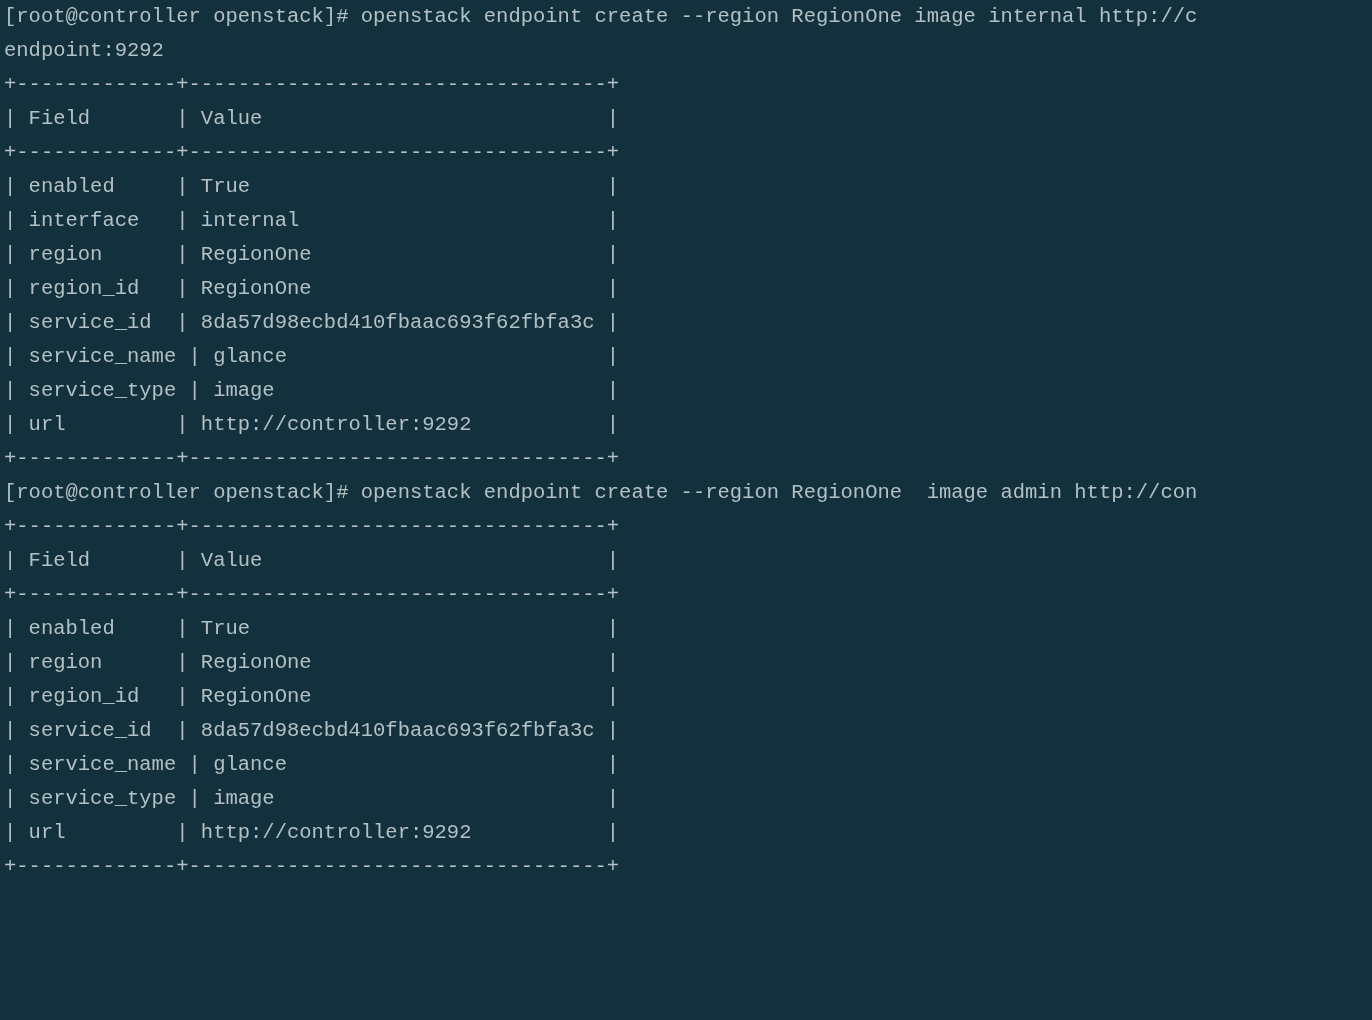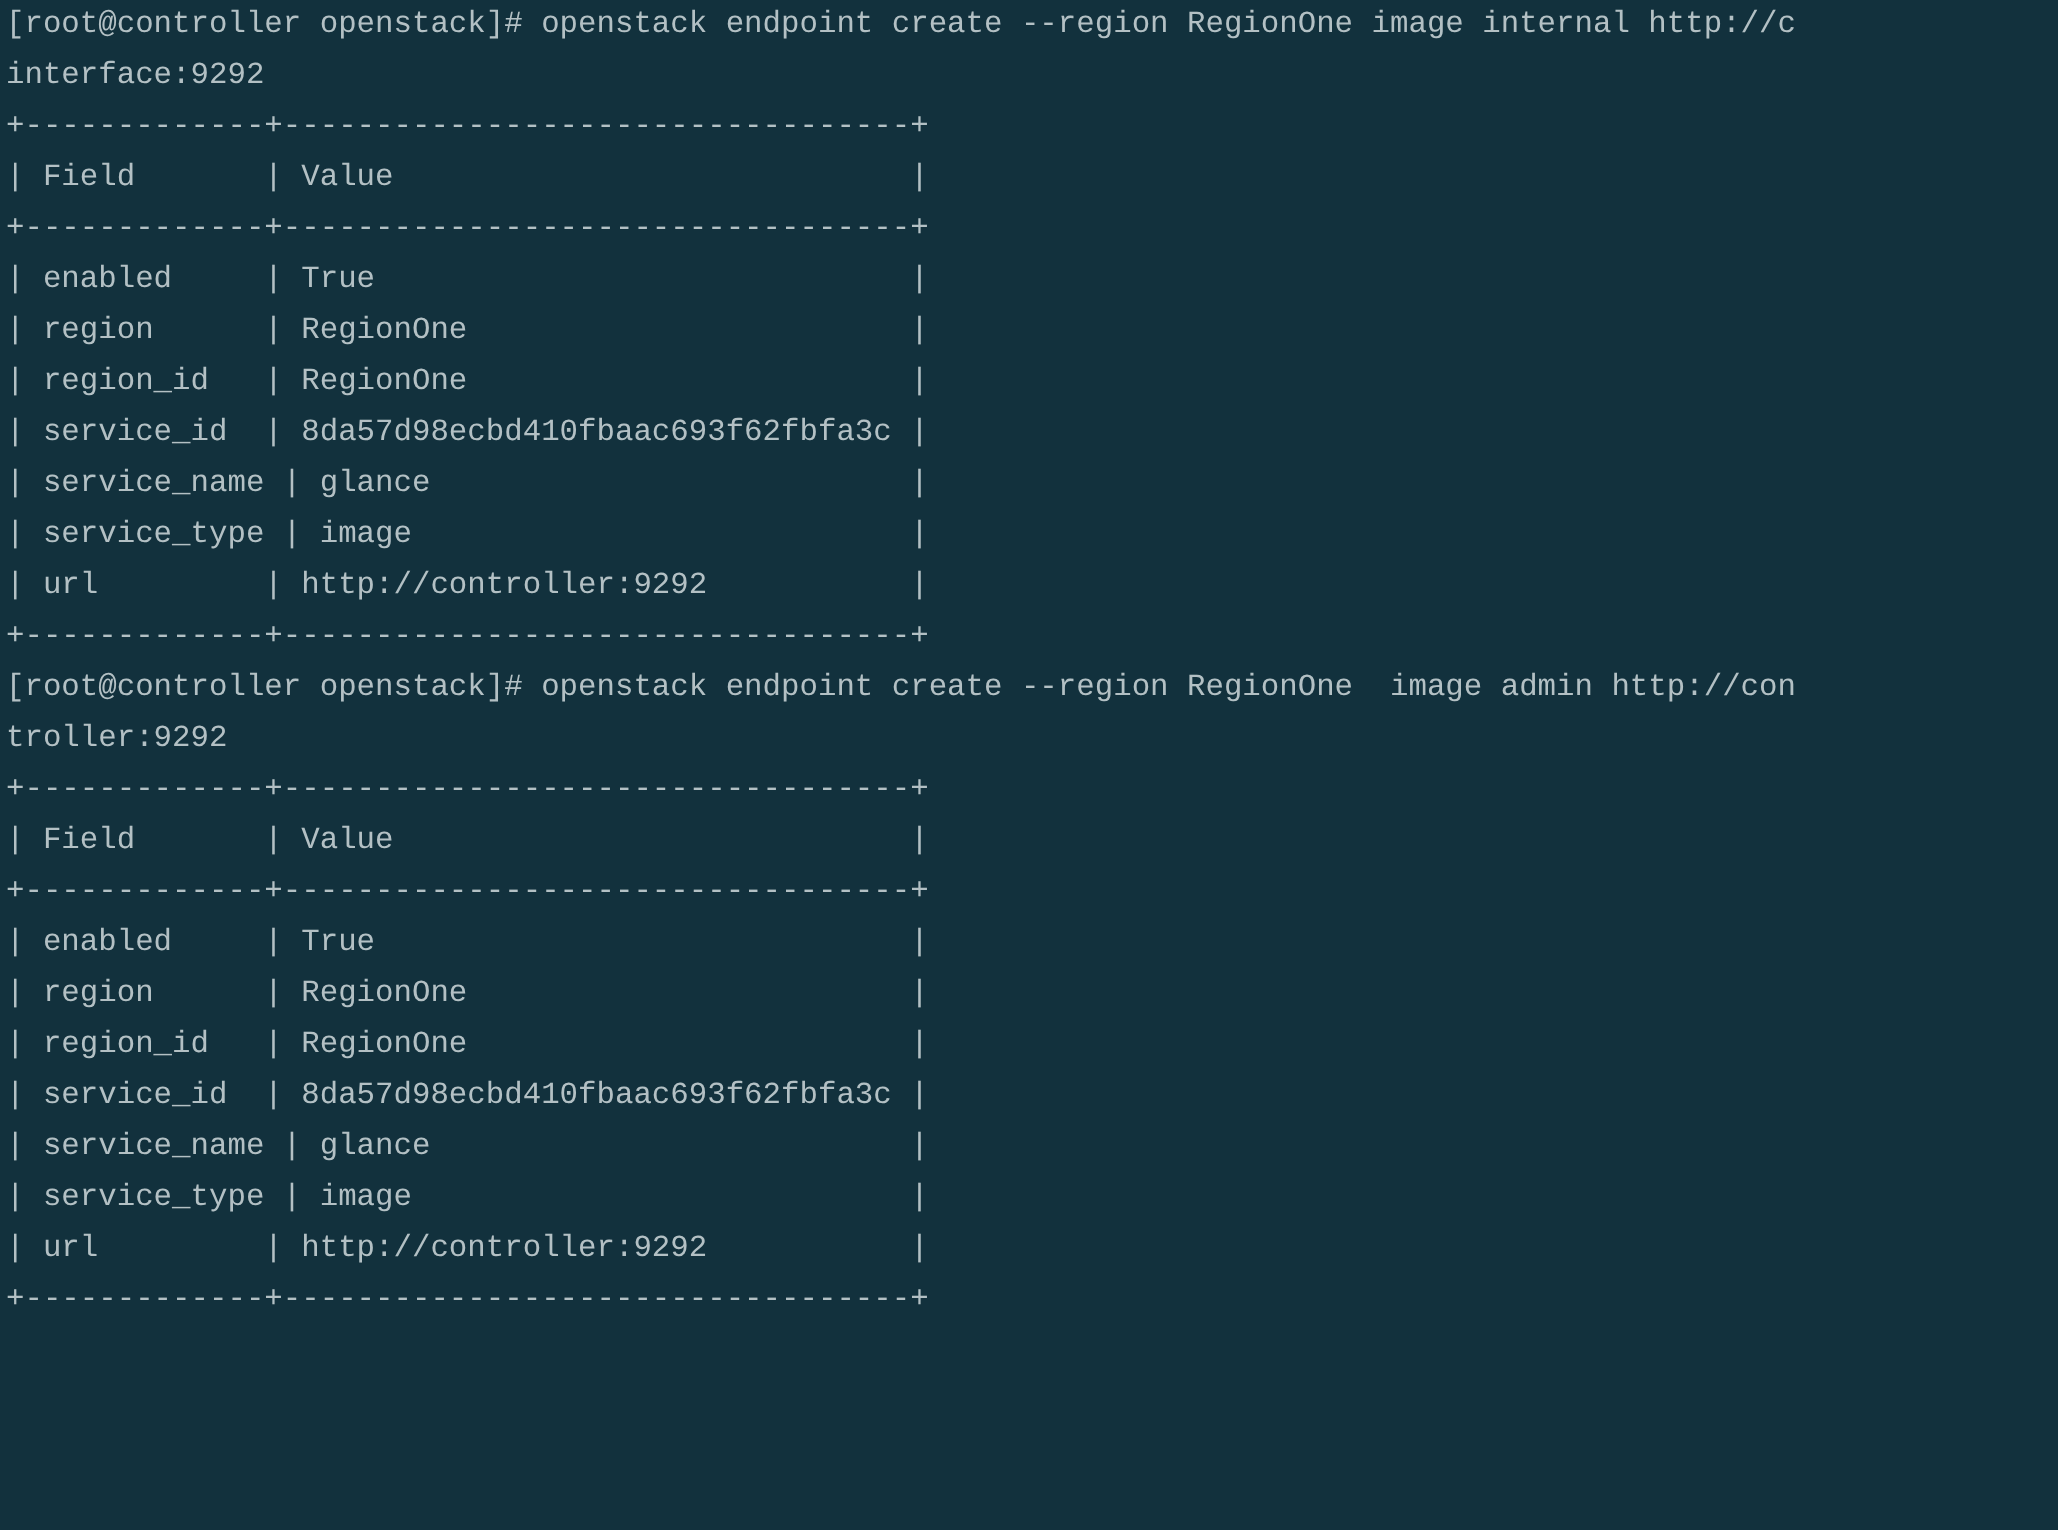--- a/index.html
+++ b/index.html
@@ -28,35 +28,35 @@
     padding: 0;
     font-family: Liberation Mono, monospace;
   }
 </style>
 </head>
 <body>
 
 <div id="terminal">
 
   <div class="term-line">[root@controller openstack]# openstack endpoint create --region RegionOne image internal http://c</div>
-  <div class="term-line">interface:9292</div>
+  <div class="term-line">endpoint:9292</div>
   <div class="term-line">+-------------+----------------------------------+</div>
   <div class="term-line">| Field       | Value                            |</div>
   <div class="term-line">+-------------+----------------------------------+</div>
   <div class="term-line">| enabled     | True                             |</div>
+  <div class="term-line">| interface   | internal                         |</div>
   <div class="term-line">| region      | RegionOne                        |</div>
   <div class="term-line">| region_id   | RegionOne                        |</div>
   <div class="term-line">| service_id  | 8da57d98ecbd410fbaac693f62fbfa3c |</div>
   <div class="term-line">| service_name | glance                          |</div>
   <div class="term-line">| service_type | image                           |</div>
   <div class="term-line">| url         | http://controller:9292           |</div>
   <div class="term-line">+-------------+----------------------------------+</div>
 
   <div class="term-line">[root@controller openstack]# openstack endpoint create --region RegionOne  image admin http://con</div>
-  <div class="term-line">troller:9292</div>
   <div class="term-line">+-------------+----------------------------------+</div>
   <div class="term-line">| Field       | Value                            |</div>
   <div class="term-line">+-------------+----------------------------------+</div>
   <div class="term-line">| enabled     | True                             |</div>
   <div class="term-line">| region      | RegionOne                        |</div>
   <div class="term-line">| region_id   | RegionOne                        |</div>
   <div class="term-line">| service_id  | 8da57d98ecbd410fbaac693f62fbfa3c |</div>
   <div class="term-line">| service_name | glance                          |</div>
   <div class="term-line">| service_type | image                           |</div>
   <div class="term-line">| url         | http://controller:9292           |</div>

